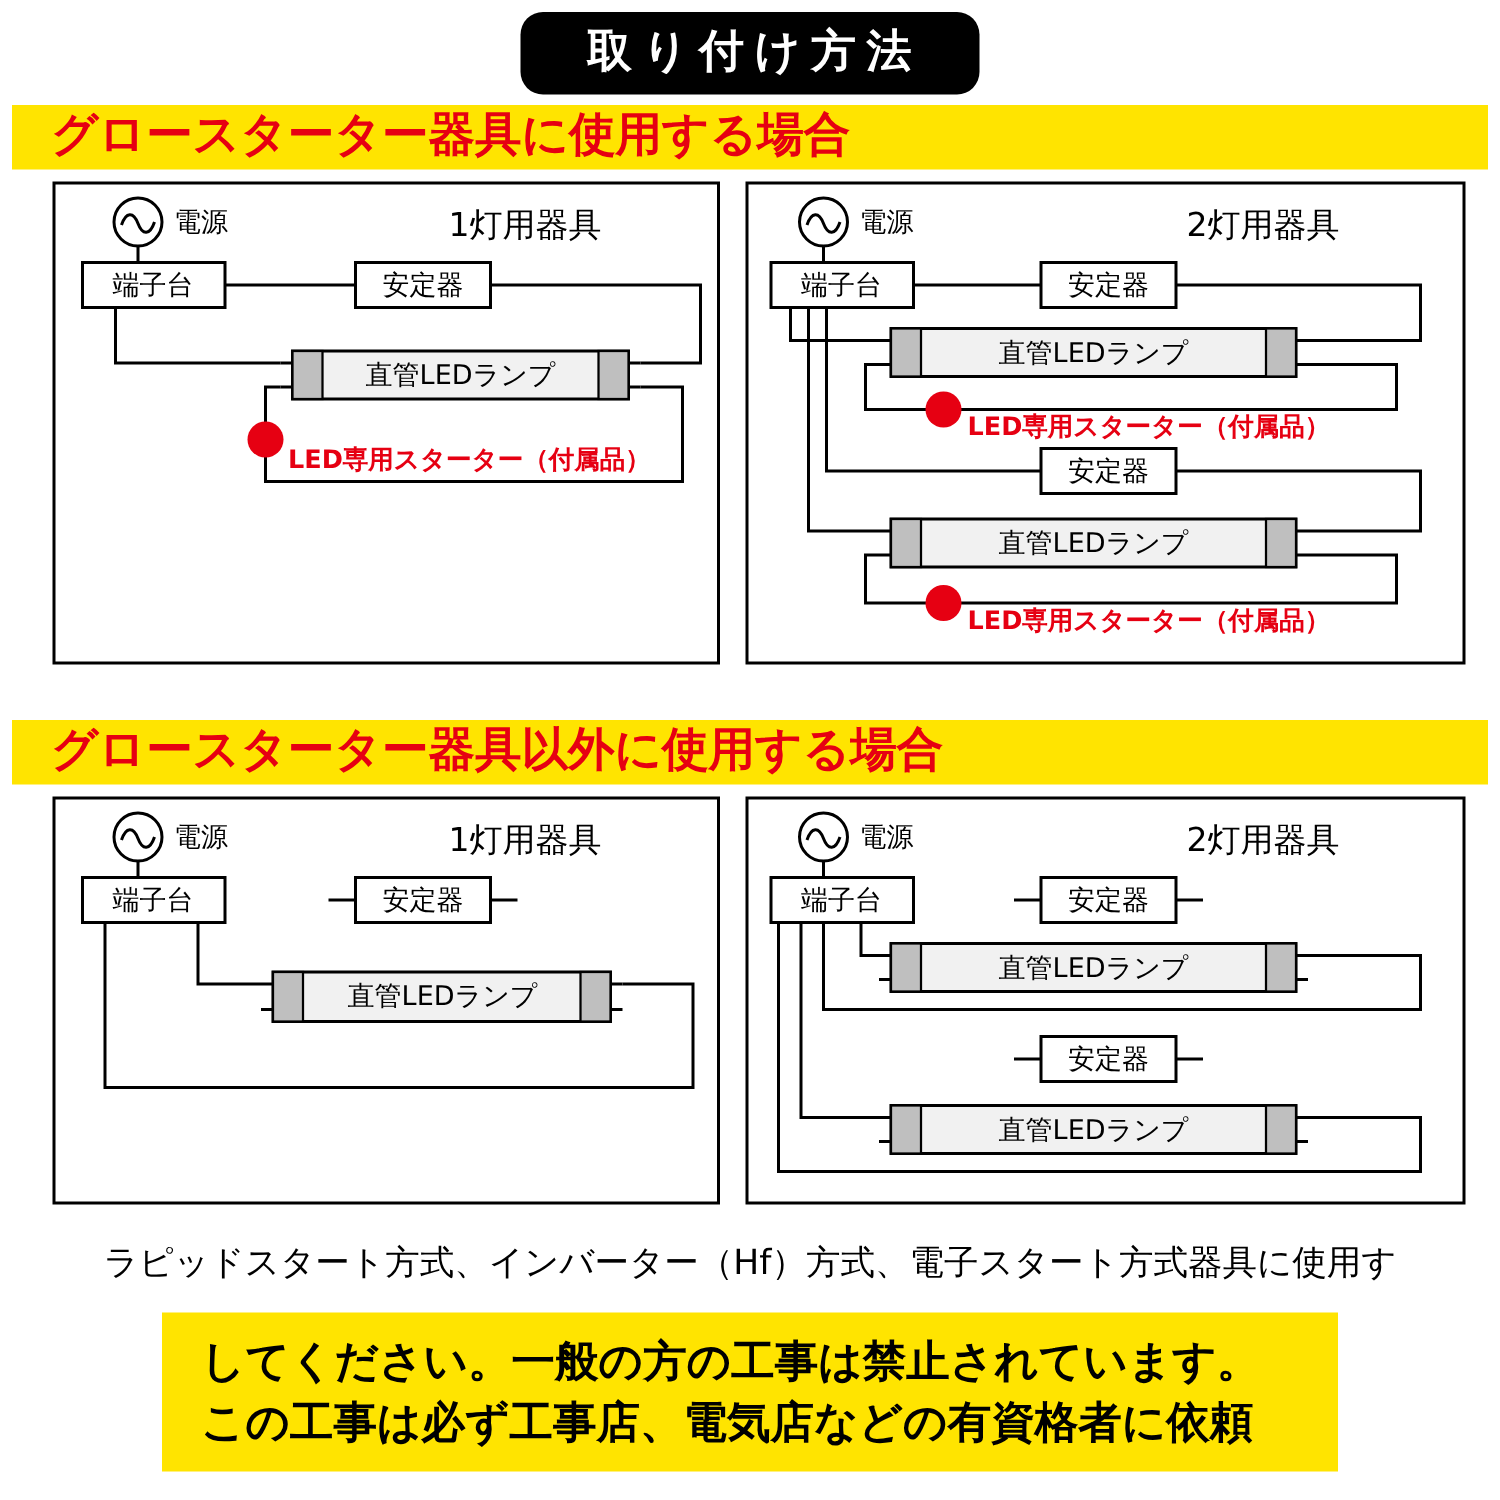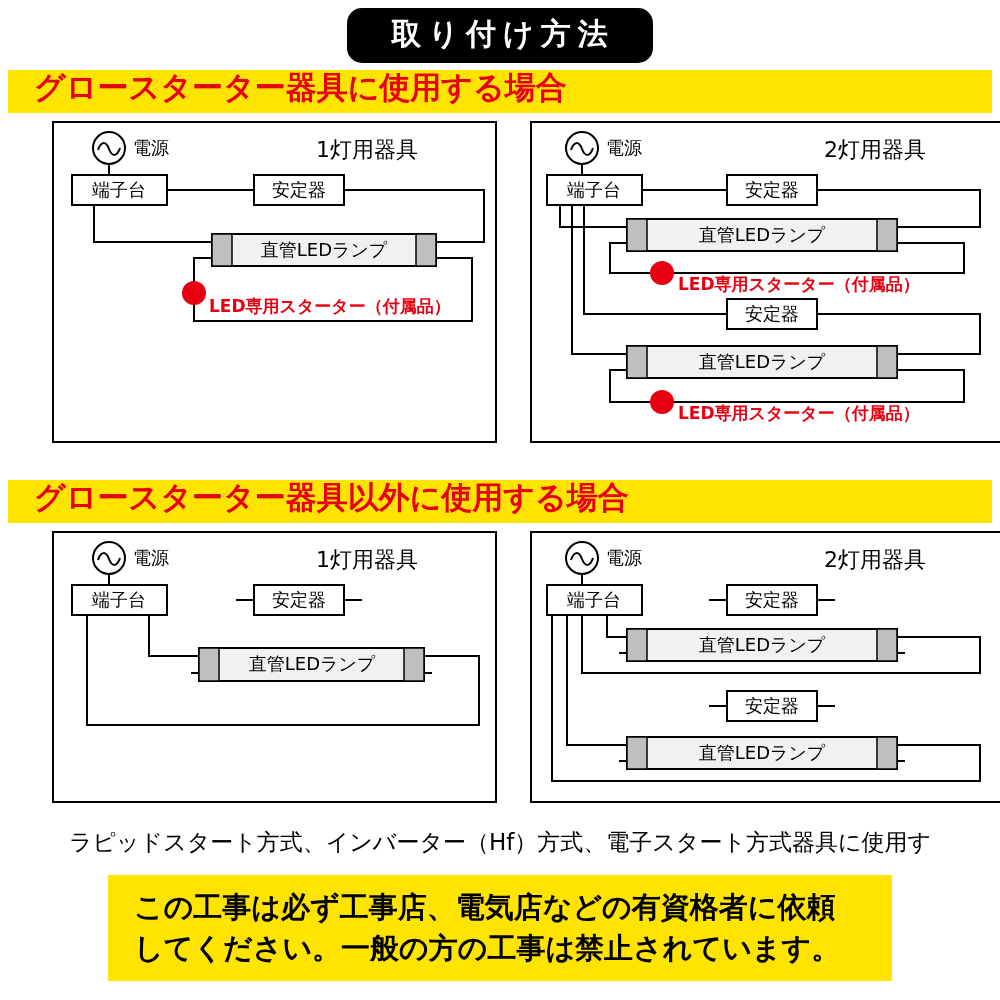--- a/index.html
+++ b/index.html
@@ -19,28 +19,27 @@
   }
 
   .section-heading {
     margin: 7px 8px 0;
     background: #ffe400;
     color: #e60012;
     font-weight: bold;
     font-size: 31px;
     padding: 3px 0 6px 26px;
     line-height: 1.1;
-    font-family: Liberation Mono, monospace;
   }
   .section-heading.second { margin-top: 37px; }
 
   .diagram-row {
     display: flex;
-    gap: 33px;
-    padding-left: 52px;
+    gap: 17px;
+    padding-left: 35px;
     margin-top: 8px;
   }
   .diagram-box {
     border: 2px solid #000;
     background: #fff;
   }
   .diagram-box svg { display: block; }
 
   svg text { font-family: "DejaVu Sans", "Liberation Sans", sans-serif; }
   .dlabel { font-size: 18px; fill: #000; }
@@ -247,15 +246,15 @@
       </g>
     </svg>
   </div>
 </div>
 
 <div class="note">
   <div>ラピッドスタート方式、インバーター（Hf）方式、電子スタート方式器具に使用す</div>
 </div>
 
 <div class="warning-box">
+  <div>してください。一般の方の工事は禁止されています。</div>
   <div>この工事は必ず工事店、電気店などの有資格者に依頼</div>
-  <div>してください。一般の方の工事は禁止されています。</div>
 </div>
 
 </body></html>

